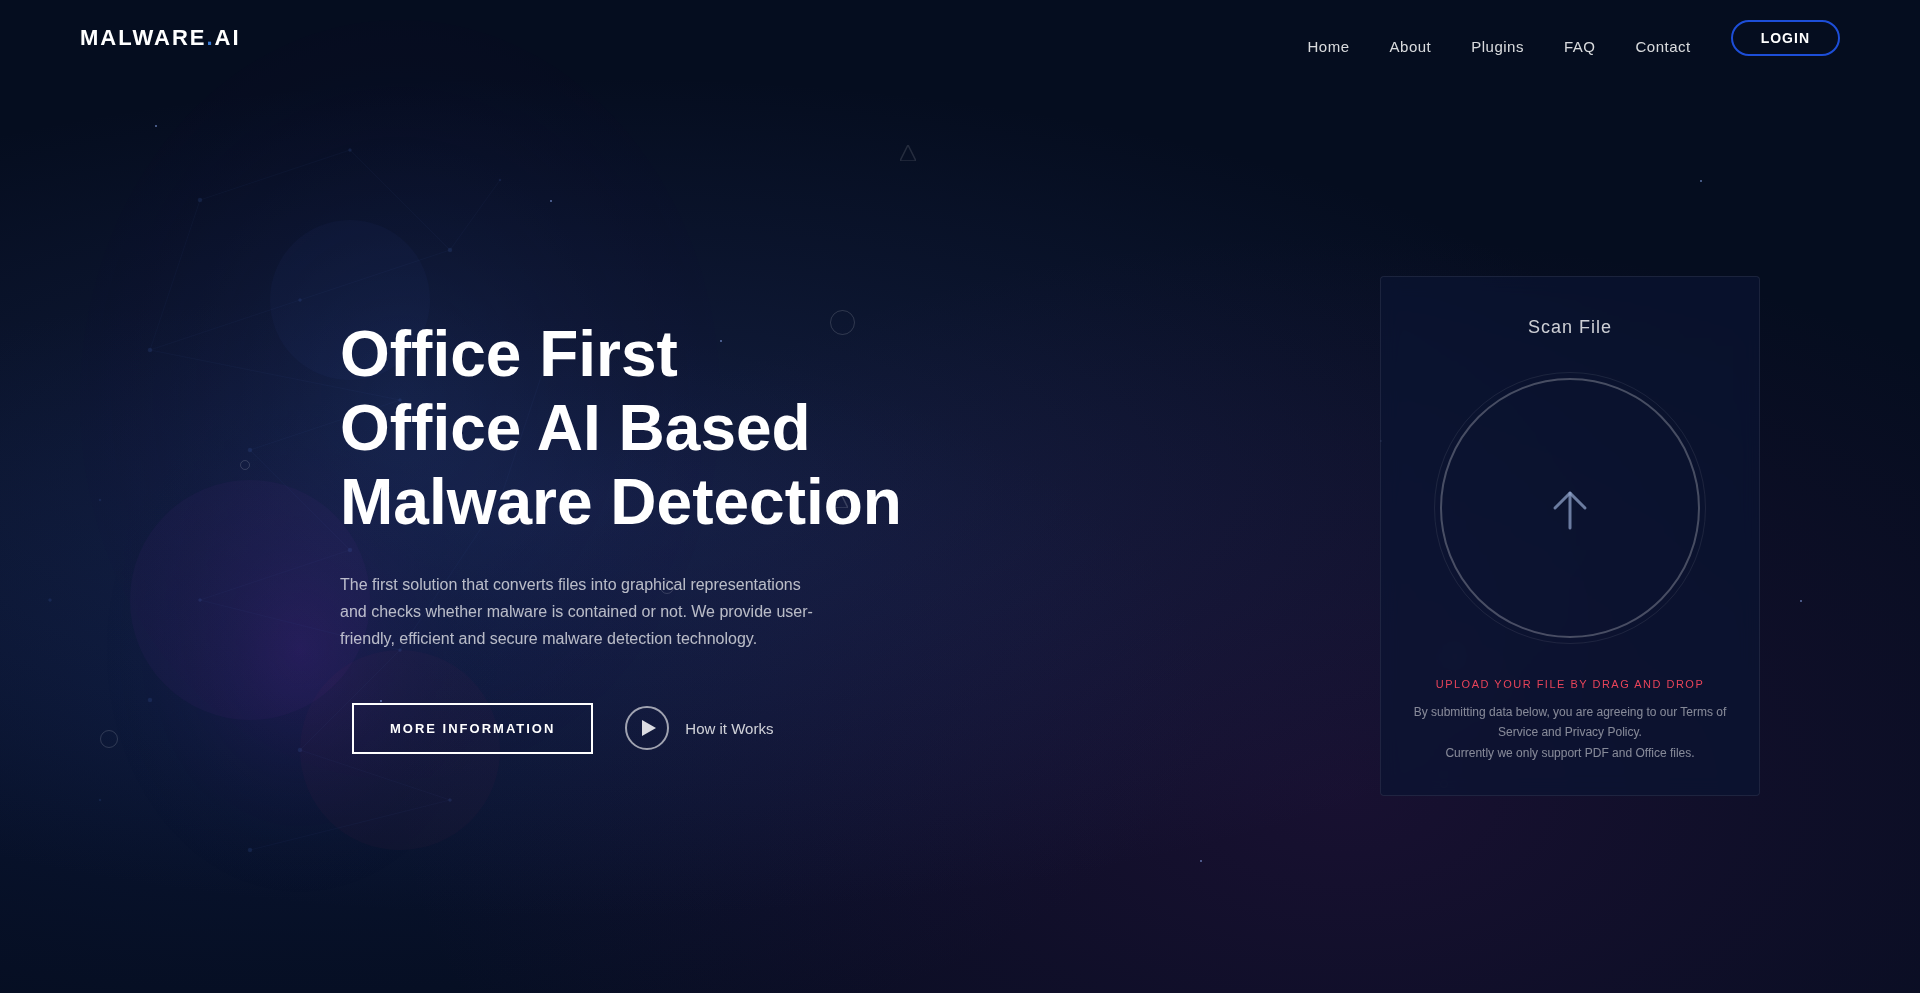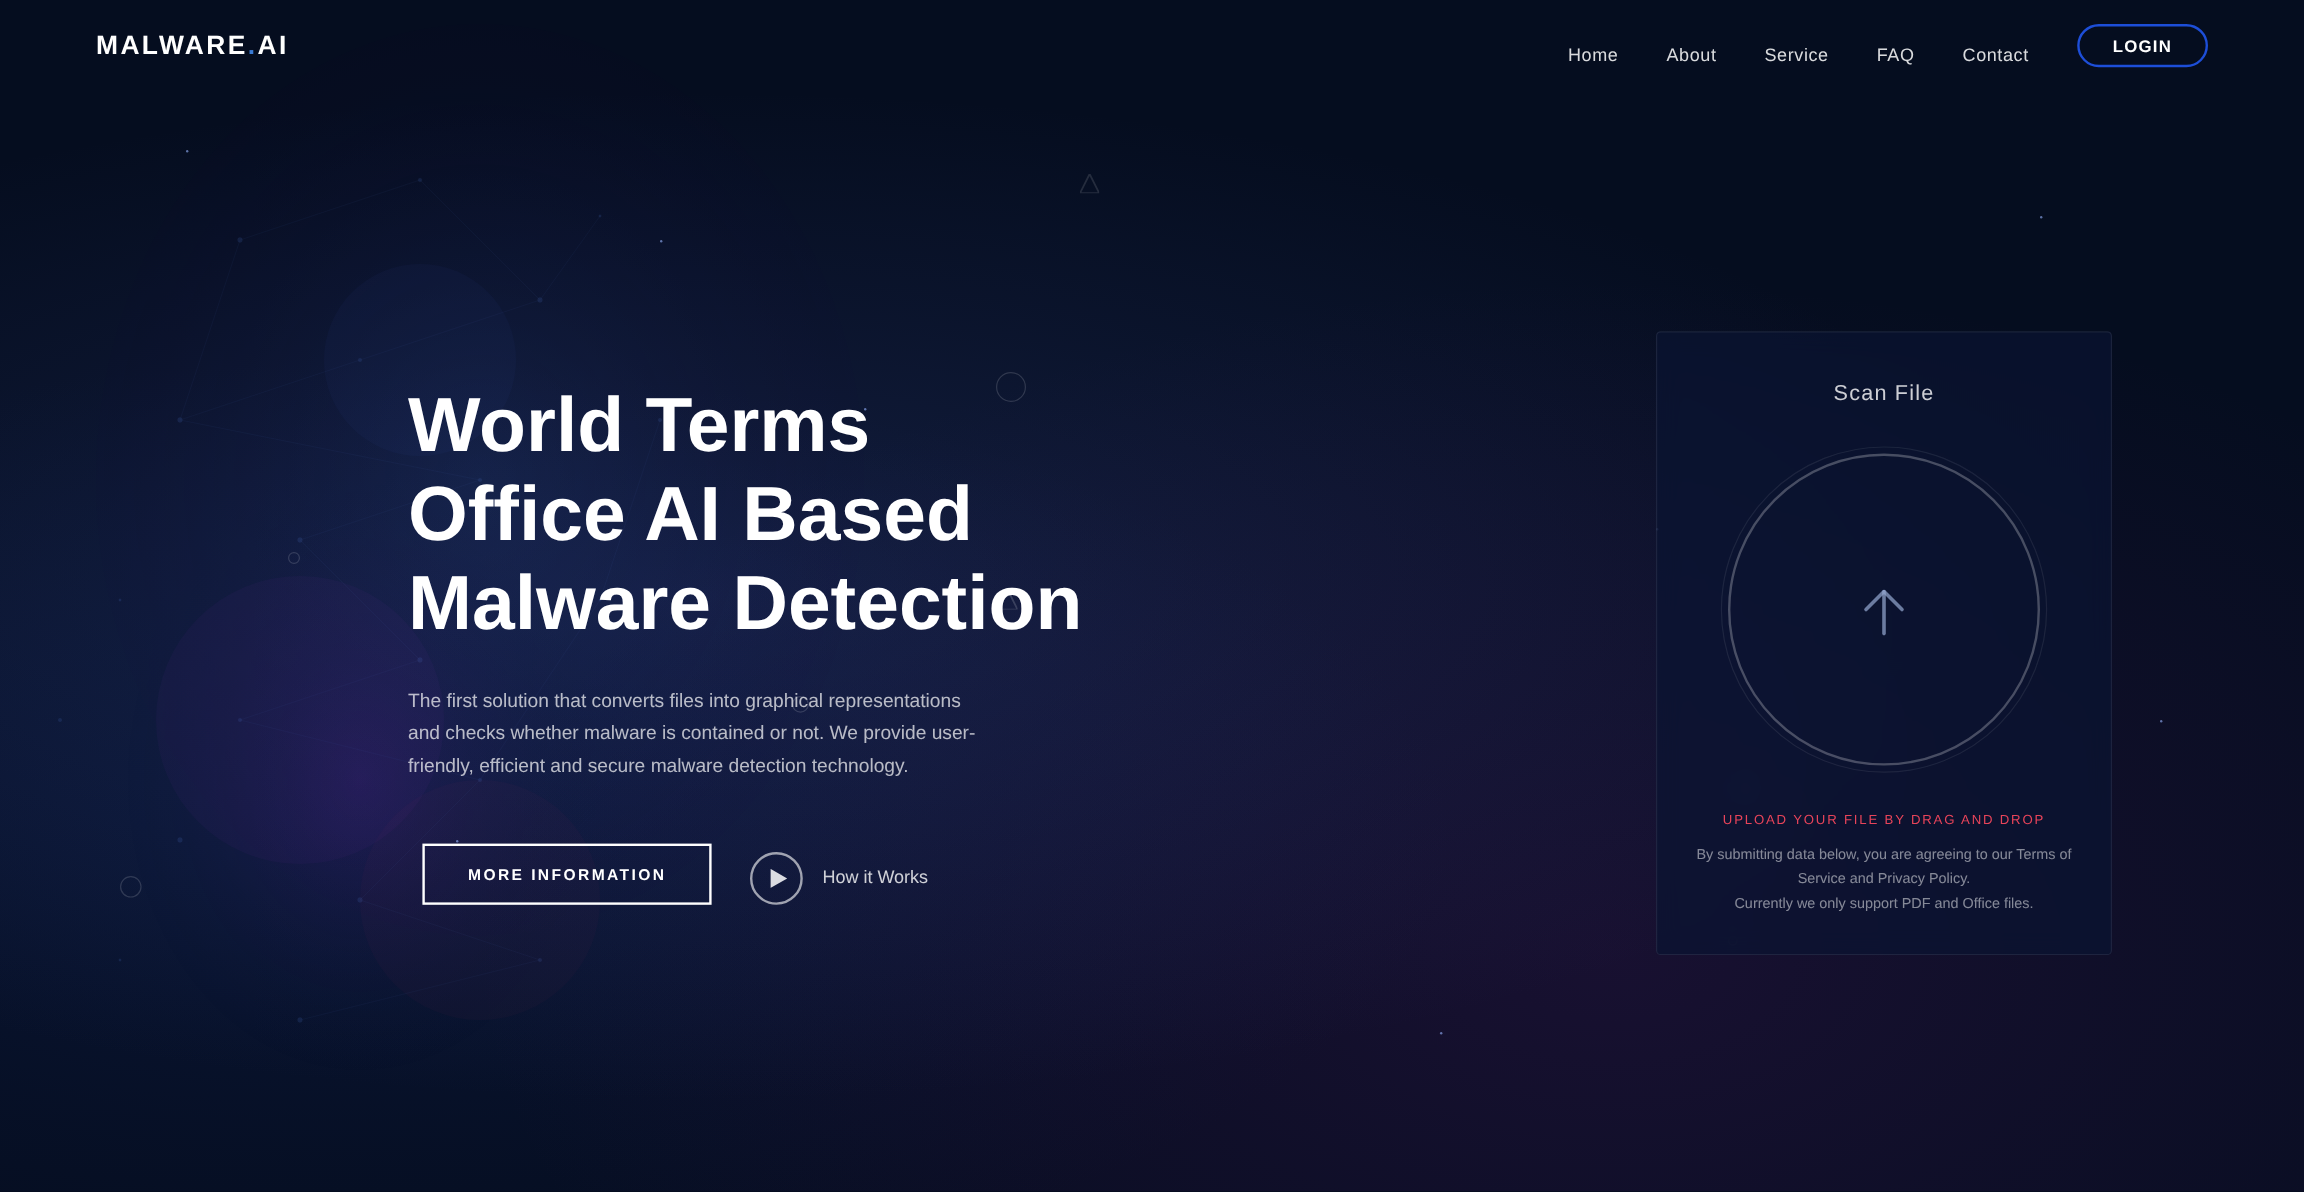--- a/index.html
+++ b/index.html
@@ -111,21 +111,21 @@
     .hero-description {
       font-size: 16px;
       line-height: 1.7;
       color: rgba(255,255,255,0.7);
       max-width: 480px;
       margin-bottom: 50px;
     }
 
     .hero-actions {
       display: flex;
-      align-items: flex-end;
+      align-items: center;
       gap: 32px;
       padding-left: 12px;
     }
 
     .more-info-btn {
       border: 2px solid #ffffff;
       color: #ffffff;
       background: transparent;
       padding: 16px 36px;
       font-size: 13px;
@@ -362,38 +362,38 @@
   </div>
 
   <ul class="nav-links">
     <li>
       <a href="#">Home</a>
     </li>
     <li>
       <a href="#">About</a>
     </li>
     <li>
-      <a href="#">Service</a>
+      <a href="#">Plugins</a>
     </li>
     <li>
       <a href="#">FAQ</a>
     </li>
     <li>
       <a href="#">Contact</a>
     </li>
     <li>
       <button class="login-btn">LOGIN</button>
     </li>
   </ul>
 </nav>
 
 <section class="hero">
   <div class="hero-content">
     <h1 class="hero-title">
-      <span>World Terms</span><br>
+      <span>Office First</span><br>
       <span>Office AI Based</span><br>
       <span>Malware Detection</span>
     </h1>
 
     <p class="hero-description">The first solution that converts files into graphical representations and checks whether malware is contained or not. We provide user-friendly, efficient and secure malware detection technology.</p>
 
     <div class="hero-actions">
       <button class="more-info-btn">MORE INFORMATION</button>
 
       <div class="how-it-works">

